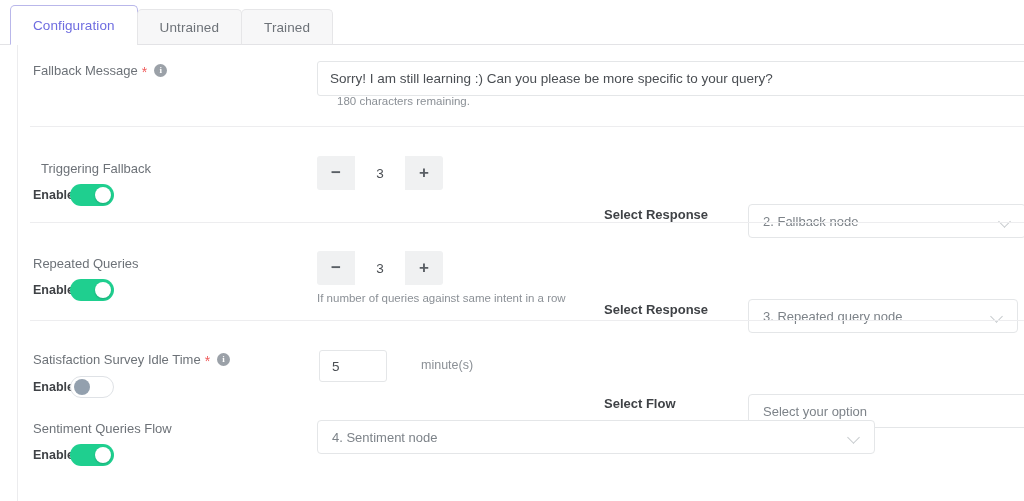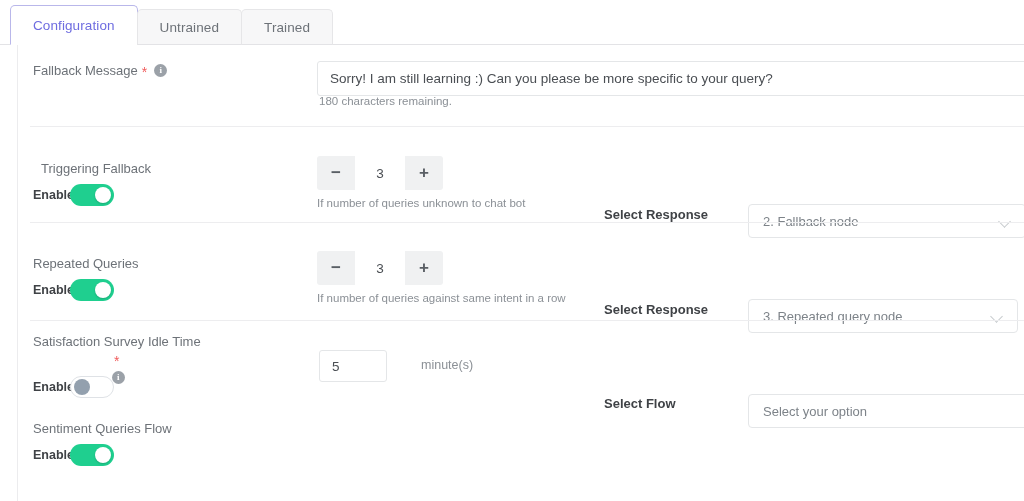--- a/index.html
+++ b/index.html
@@ -157,38 +157,37 @@
     <div class="left-rail"></div>
 
     <div class="lbl" style="left:25px; top:18px;">
       <span>Fallback Message</span>
       <span class="req">*</span>
       <i class="info-icon">i</i>
     </div>
 
     <input class="textinput" style="left: 309px; top: 16px; width: 742px; height: 35px;" value="Sorry! I am still learning :) Can you please be more specific to your query?">
 
-    <div class="helper" style="left:311px; top:50px;">180 characters remaining.</div>
+    <div class="helper" style="left:329px; top:50px;">180 characters remaining.</div>
 
     <div class="divider" style="top:81px;"></div>
 
     <div class="lbl" style="left:33px; top:116px;">
       <span>Triggering Fallback</span>
     </div>
     <div class="enable-lbl" style="left:25px; top:143px;">Enable</div>
     <div class="toggle on" style="left:62px; top:139px;">
       <div class="knob"></div>
     </div>
 
     <div class="stepper" style="left:309px; top:111px;">
       <div class="btn">−</div>
       <div class="val">3</div>
       <div class="btn">+</div>
     </div>
-    <div class="helper" style="left:309px; top:152px;">If number of queries unknown to chat bot</div>
 
     <div class="sub-lbl" style="left:596px; top:162px;">Select Response</div>
     <div class="select" style="left:740px; top:159px; width:278px;">
       <span class="txt">2. Fallback node</span>
       <span class="chev"></span>
     </div>
 
     <div class="divider" style="top:177px;"></div>
 
     <div class="lbl" style="left:25px; top:211px;">
@@ -207,21 +206,21 @@
     <div class="helper" style="left:309px; top:247px;">If number of queries against same intent in a row</div>
 
     <div class="sub-lbl" style="left:596px; top:257px;">Select Response</div>
     <div class="select" style="left:740px; top:254px; width:270px;">
       <span class="txt">3. Repeated query node</span>
       <span class="chev"></span>
     </div>
 
     <div class="divider" style="top:275px;"></div>
 
-    <div class="lbl" style="left:25px; top:289px;flex-direction:column;">
+    <div class="lbl" style="left:25px; top:307px;">
       <span>Satisfaction Survey Idle Time</span>
       <span class="req">*</span>
       <i class="info-icon">i</i>
     </div>
     <div class="enable-lbl" style="left:25px; top:335px;">Enable</div>
     <div class="toggle off" style="left:62px; top:331px;">
       <div class="knob"></div>
     </div>
 
     <input class="textinput" style="left: 311px; top: 305px; width: 68px; height: 32px;" value="5">
@@ -234,15 +233,19 @@
     </div>
 
     <div class="lbl" style="left:25px; top:376px;">
       <span>Sentiment Queries Flow</span>
     </div>
     <div class="enable-lbl" style="left:25px; top:403px;">Enable</div>
     <div class="toggle on" style="left:62px; top:399px;">
       <div class="knob"></div>
     </div>
 
+    <div class="select" style="left:309px; top:375px; width:558px;">
+      <span class="txt">4. Sentiment node</span>
+      <span class="chev"></span>
+    </div>
 
   </div>
 </div>
 
 </body></html>

